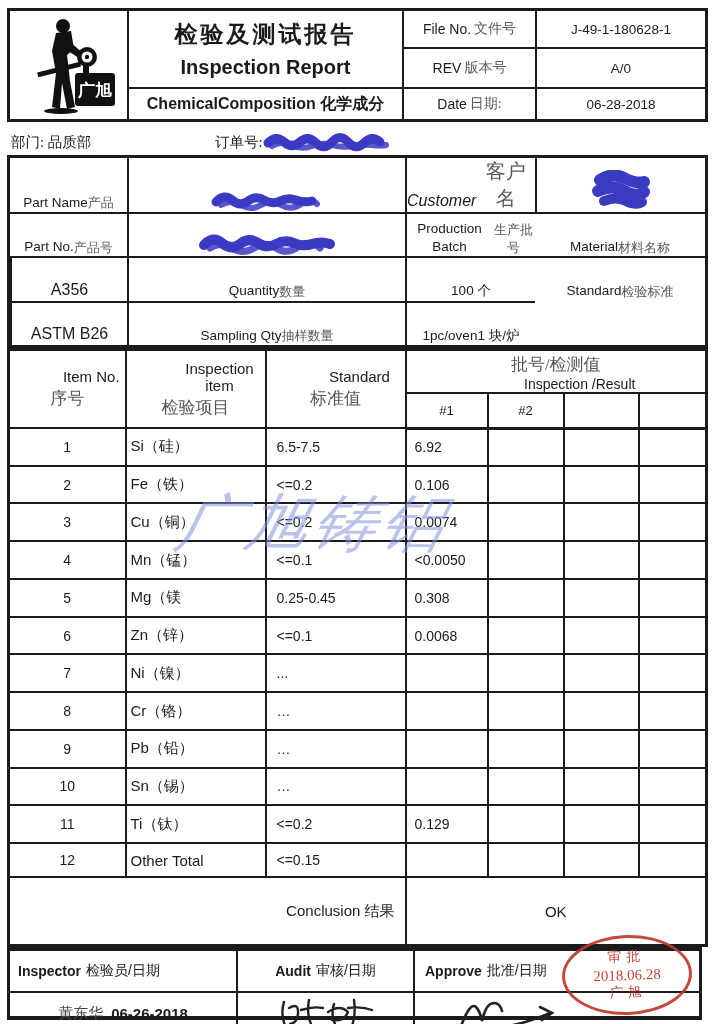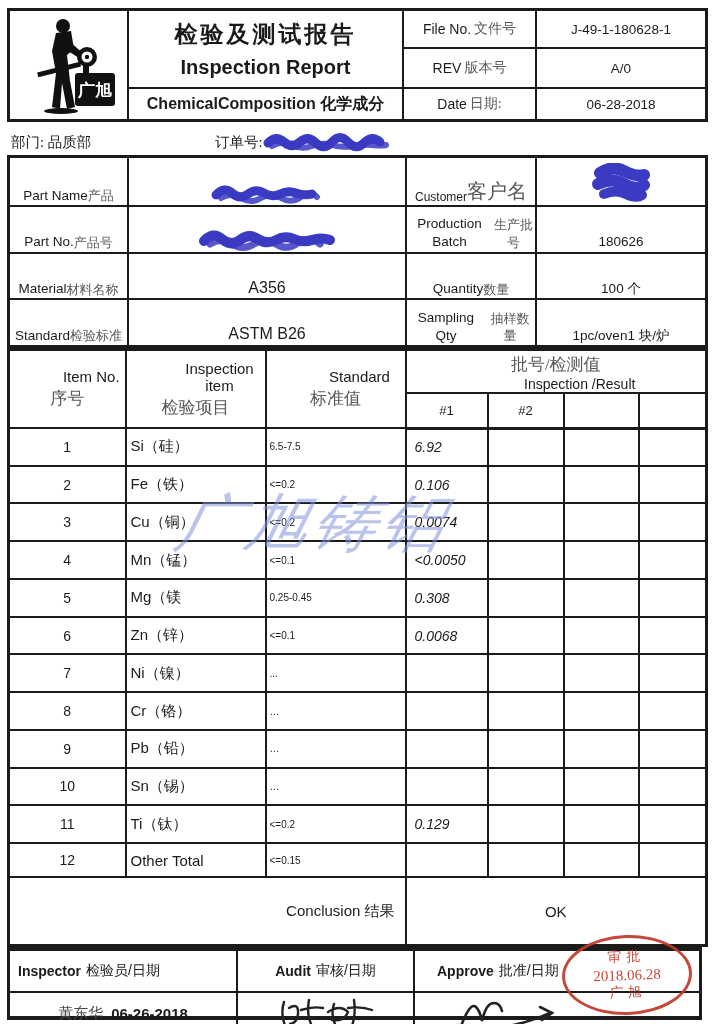--- a/index.html
+++ b/index.html
@@ -53,38 +53,38 @@
   table.insp th,table.insp td{border:2px solid var(--ink);font-weight:normal;vertical-align:middle;}
   tr.head1{height:42px;}
   tr.head2{height:35px;}
   tr.head2 th{border-bottom:3px solid var(--ink);font-size:13px;}
   th .en{font-size:15px;display:block;padding-left:48px;}
   th .zh{font-size:17px;display:block;margin-top:2px;}
   th.res-group{font-size:13px;}
   th.res-group .en{font-size:14px;display:inline;color:var(--ink);font-family:"Liberation Sans","DejaVu Sans",sans-serif;}
   td.c0{text-align:center;font-size:14px;}
   td.c1{text-align:left;padding-left:4px;font-size:15px;}
-  td.c2{text-align:left;padding-left:3px;font-size:10px;}
-  td.c3{text-align:left;padding-left:8px;font-size:14px;font-style:italic;}
+  td.c2{text-align:left;padding-left:10px;font-size:14px;}
+  td.c3{text-align:left;padding-left:8px;font-size:14px;}
   tr.concl{height:38px;}
   tr.concl td{font-size:15px;}
   td.concl-lbl{text-align:right;padding-right:10px;}
   td.concl-val{text-align:center;}
 
   
   .ftr{position:absolute;left:7px;top:947px;width:695px;height:73px;border:3px solid var(--ink);
        border-top-width:4px;border-bottom-width:4px;
        display:grid;grid-template-columns:226px 177px 1fr;grid-template-rows:40px 1fr;}
   .ftr>div{display:flex;align-items:center;font-size:14px;}
   .ftr .bl2{border-left:2px solid var(--ink);}
   .ftr .bt2{border-top:2px solid var(--ink);}
   .f-en{font-weight:bold;margin-right:5px;}
   .f-insp{padding-left:8px;}
   .f-audit{justify-content:center;}
-  .f-appr{padding-left:22px;}
+  .f-appr{padding-left:10px;}
   .sig-cell{justify-content:center;}
   .insp-name{font-family:Liberation Serif, serif;color:#4a4a4a;font-size:15px;margin-right:8px;}
   .insp-date{font-weight:bold;font-size:15px;}
 
   
   .watermark{position:absolute;left:178px;top:481px;font-size:63px;font-style:italic;
              letter-spacing:5px;color:var(--wm);opacity:.55;transform:skewX(-14deg);
              white-space:nowrap;pointer-events:none;z-index:5;font-family:"Liberation Serif","DejaVu Serif",serif;}
   .stamp{position:absolute;left:562px;top:935px;width:130px;height:80px;border:3px solid var(--red);
          border-radius:50%;color:var(--red);display:flex;flex-direction:column;align-items:center;
@@ -158,21 +158,21 @@
       <span class="en">Part Name</span>
       <span class="zh">产品</span>
     </div>
     <div class="fr">
       <svg class="scribble" width="112" height="22" viewBox="0 0 112 22">
         <path d="M5,12 q8,-9 16,-2 t16,1 t16,-1 t16,1 t16,-1 t16,1" stroke="#3b3ac2" stroke-width="9" fill="none" stroke-linecap="round"></path>
         <path d="M10,15 q10,-6 20,0 t20,0 t20,0 t20,-1 t16,0" stroke="#3b3ac2" stroke-width="6" fill="none" stroke-linecap="round" opacity=".85"></path>
       </svg>
     </div>
     <div class="fr ilbl">
-      <span class="en" style="font-size:12px;">Customer</span>
+      <span class="en" style="font-size:16px;font-style:italic;">Customer</span>
       <span class="zh" style="font-size:20px;">客户名</span>
     </div>
     <div class="fr">
       <svg class="scribble" width="66" height="42" viewBox="0 0 66 42">
         <path d="M12,10 q12,-8 24,-2 t20,4" stroke="#3b3ac2" stroke-width="12" fill="none" stroke-linecap="round"></path>
         <path d="M10,21 q14,-7 26,0 t20,1" stroke="#3b3ac2" stroke-width="12" fill="none" stroke-linecap="round"></path>
         <path d="M16,31 q12,-5 22,0 t16,1" stroke="#3b3ac2" stroke-width="10" fill="none" stroke-linecap="round"></path>
       </svg>
     </div>
 
@@ -183,21 +183,20 @@
     <div>
       <svg class="scribble" width="138" height="24" viewBox="0 0 138 24">
         <path d="M6,13 q9,-10 18,-2 t18,1 t18,-1 t18,1 t18,-1 t18,1 t18,0" stroke="#3b3ac2" stroke-width="10" fill="none" stroke-linecap="round"></path>
         <path d="M12,16 q11,-7 22,0 t22,0 t22,0 t22,-1 t22,1" stroke="#3b3ac2" stroke-width="7" fill="none" stroke-linecap="round" opacity=".85"></path>
       </svg>
     </div>
     <div class="ilbl">
       <span class="en">Production Batch</span>
       <span class="zh">生产批号</span>
     </div>
-    <div class="mid-val">180626</div>
 
     <div class="fc ilbl">
       <span class="en">Material</span>
       <span class="zh">材料名称</span>
     </div>
     <div class="big-val">A356</div>
     <div class="ilbl">
       <span class="en">Quantity</span>
       <span class="zh">数量</span>
     </div>

